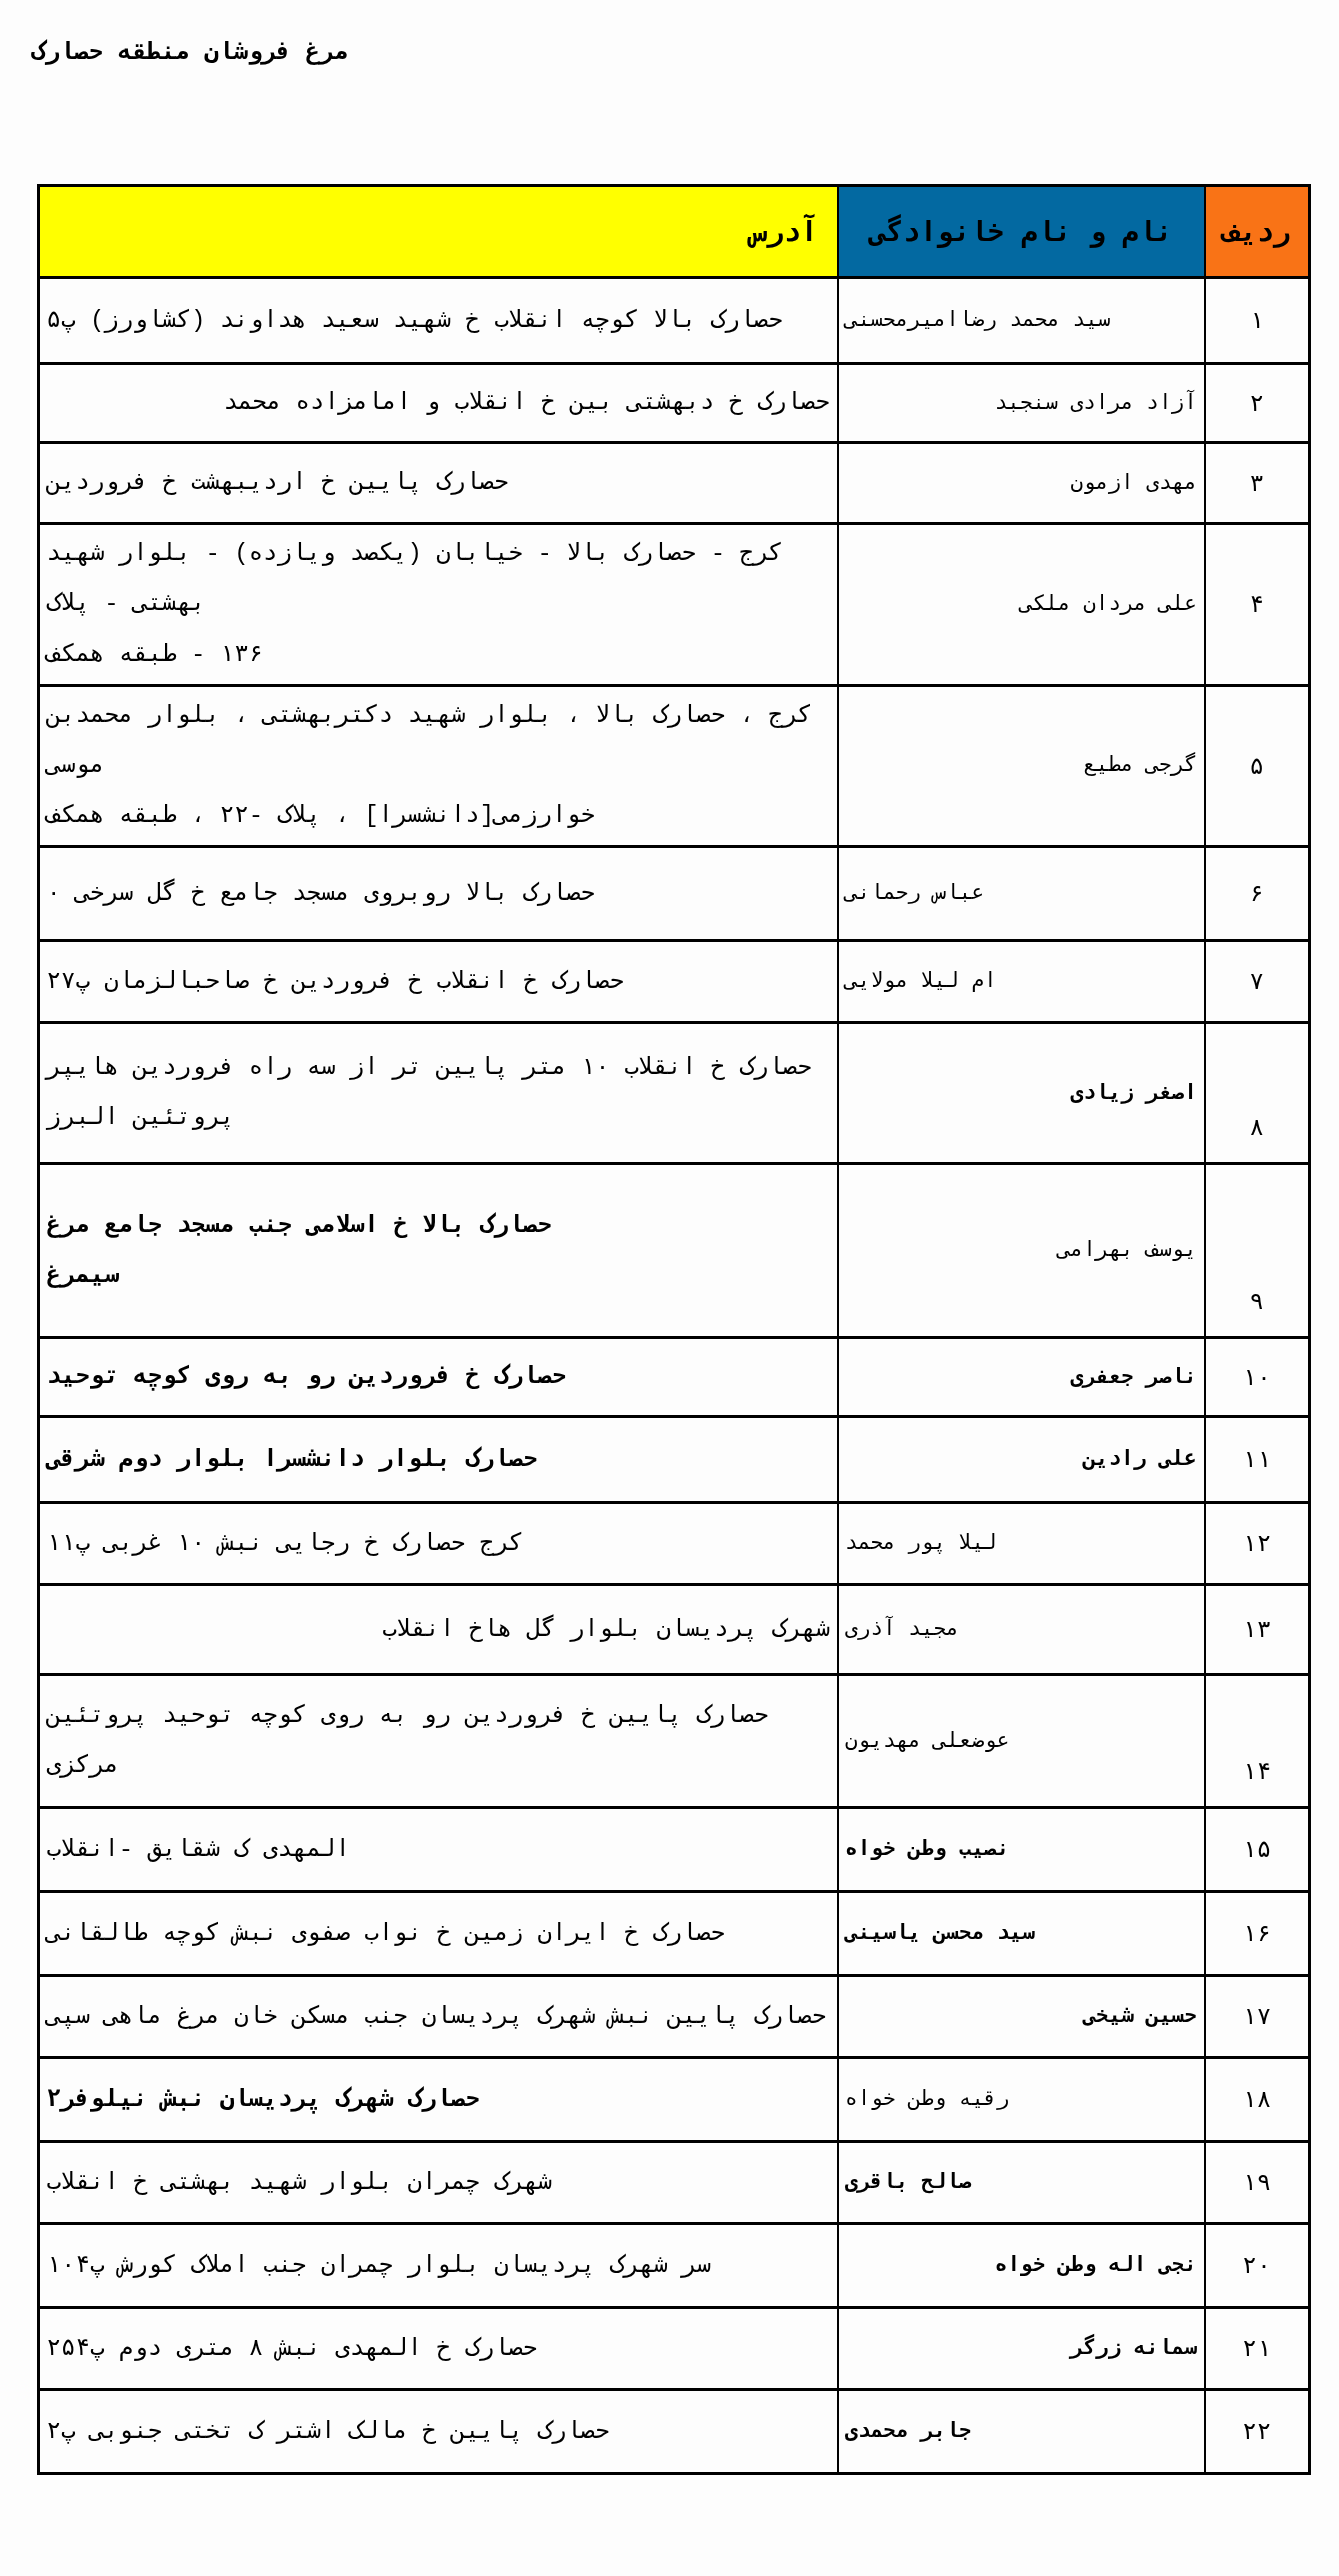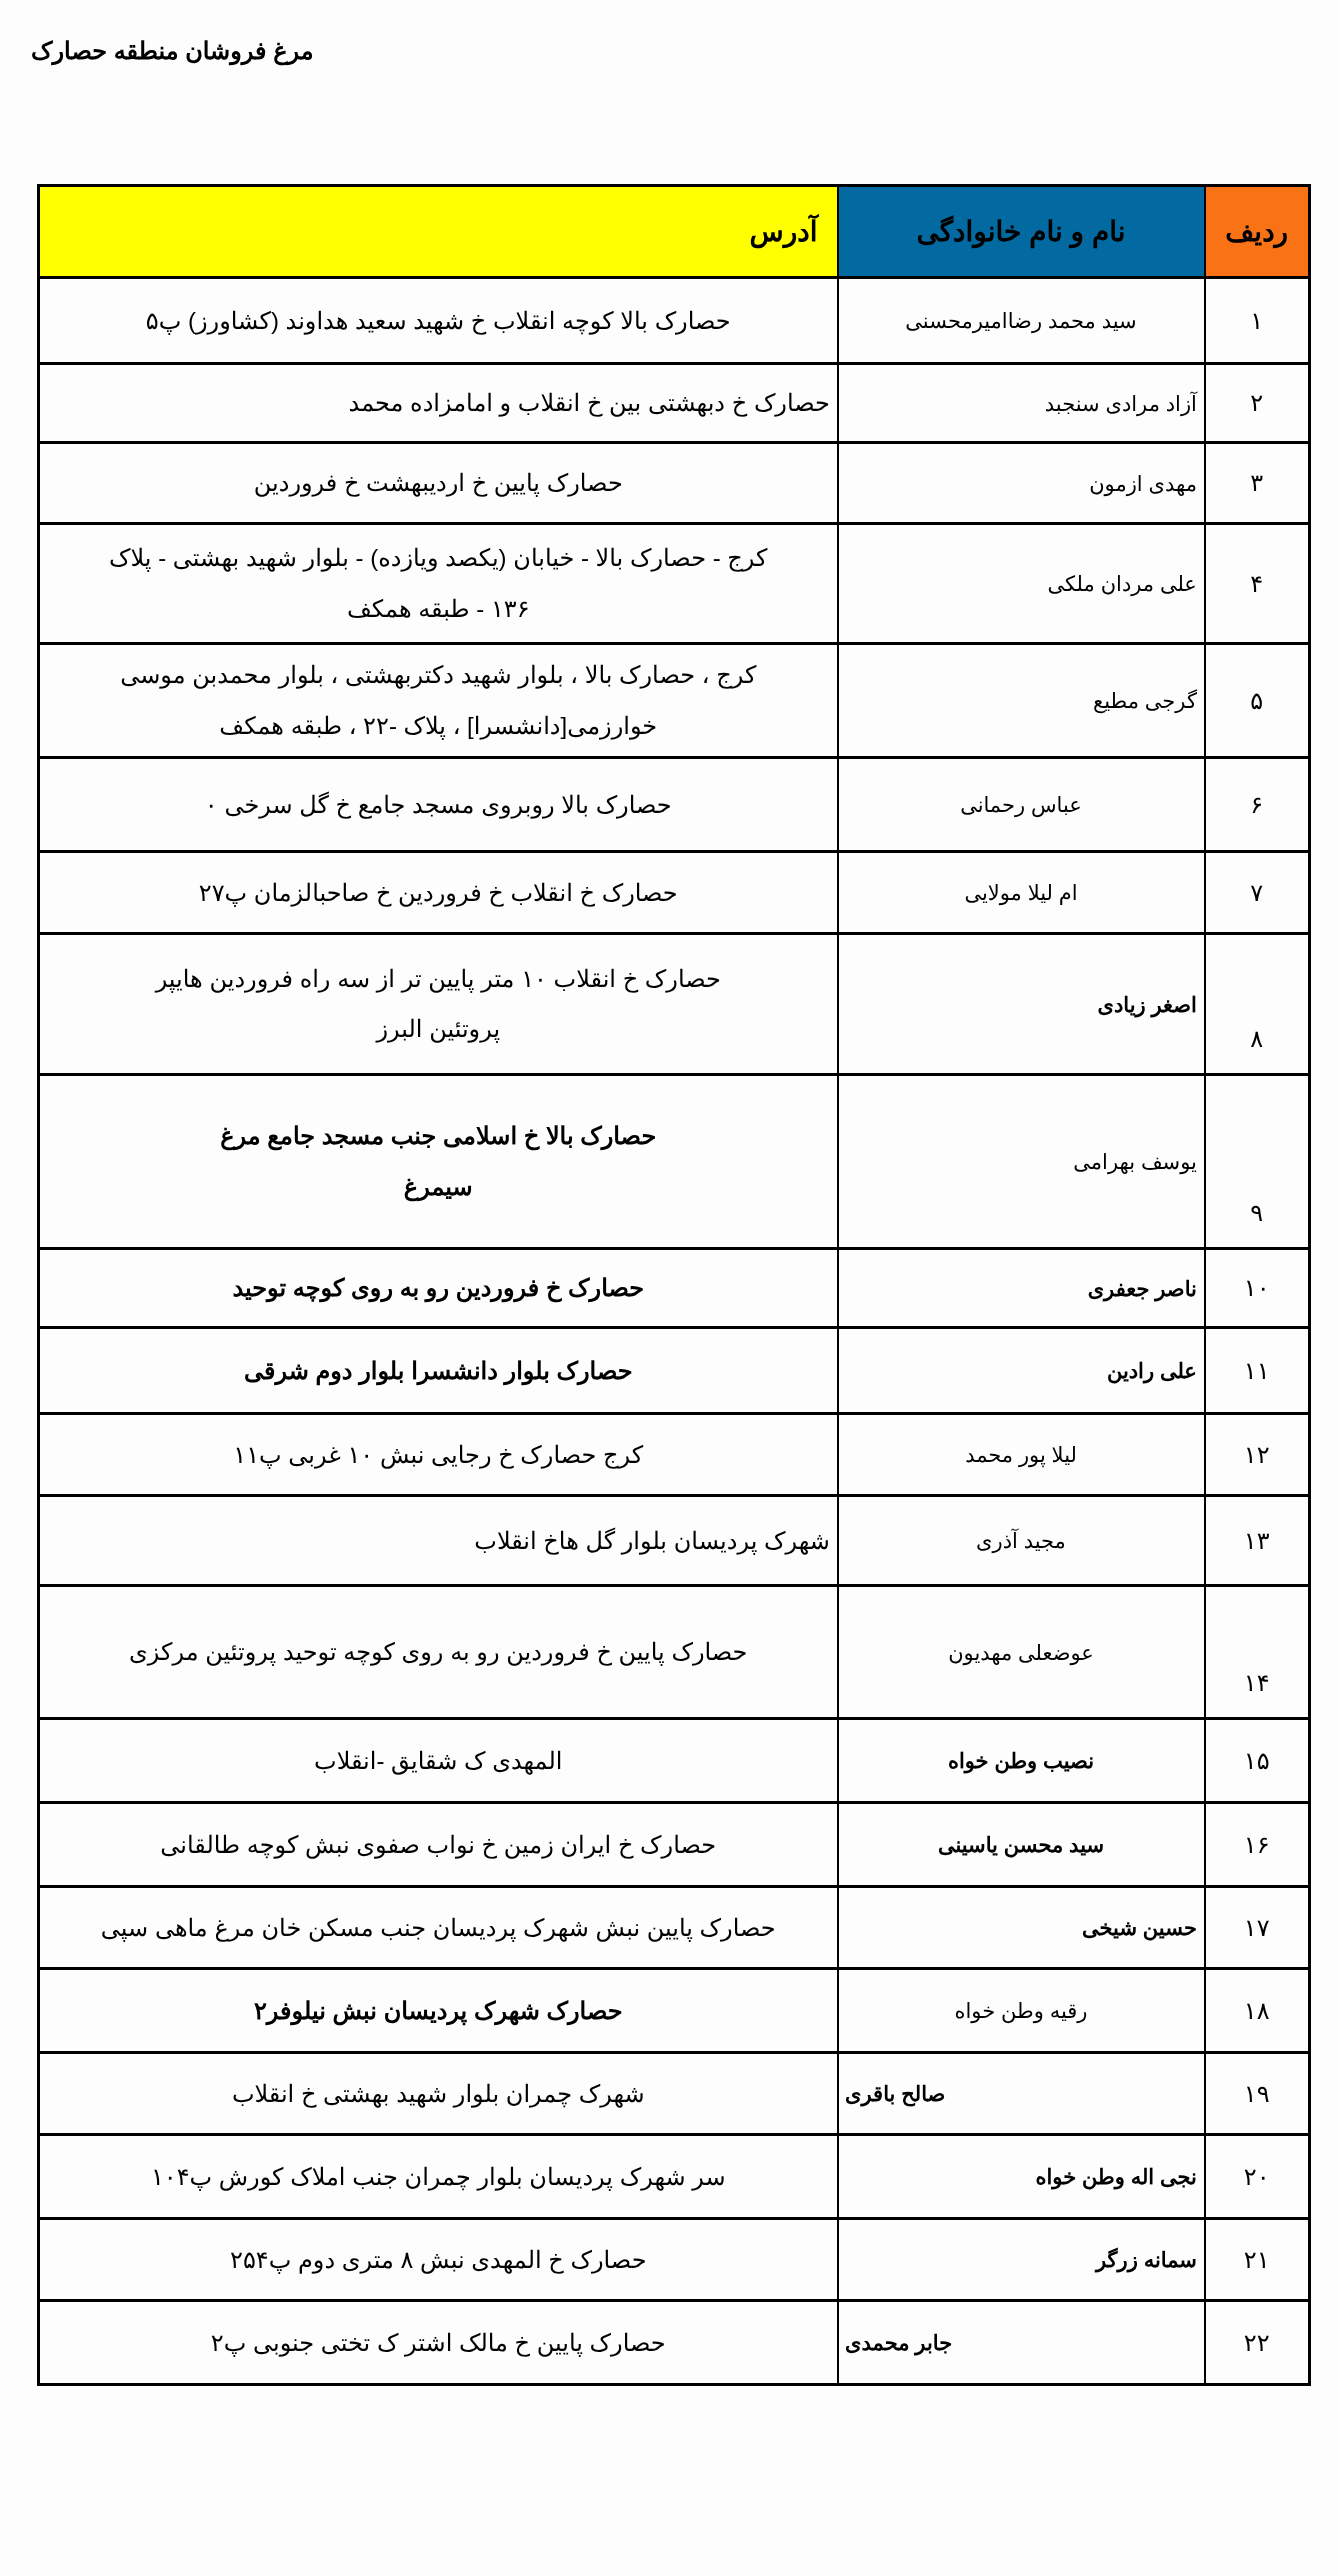--- a/index.html
+++ b/index.html
@@ -1,35 +1,35 @@
 <!DOCTYPE html>
 <html lang="fa" style="font-size:15px"><head>
 <meta charset="utf-8">
 <style>
   html,body{margin:0;padding:0;background:#ffffff;}
   .page{position:relative;width:1339px;height:2576px;background:#fdfdfd;overflow:hidden;
-        font-family:Liberation Sans, sans-serif;color:#000;}
+        font-family:Liberation Mono, monospace;color:#000;}
   .doc-title{position:absolute;left:31px;top:37px;font-size:24px;font-weight:bold;direction:rtl;}
   table.main{position:absolute;top:184px;left:37px;width:1274px;direction:rtl;
              border-collapse:collapse;table-layout:fixed;border:3.7px solid #000;}
   col.c-no{width:105px;} col.c-name{width:367px;} col.c-addr{width:auto;}
   th,td{border:2.3px solid #000;border-top-width:3.7px;border-bottom-width:3.7px;
         padding:3.7px 6.6px;vertical-align:middle;overflow:visible;}
   thead th{font-size:28px;font-weight:bold;height:82px;text-align:center;}
   th.h-addr{text-align:right;padding-right:19px;}
   td.no{font-size:24px;text-align:center;}
   td.v-bot{vertical-align:bottom;padding-bottom:20.6px;}
   td.nm{font-size:21px;line-height:1.6;}
   td.ad{font-size:24px;white-space:pre-line;line-height:2.1;}
   .nm-big{font-size:29px;font-weight:bold;}
   .nm-md{font-size:27px;}
   .ad-big{font-size:29px;font-weight:bold;}
   .ad-md{font-size:28px;}
   .ad-sm{font-size:22.5px;margin-left:16px;}
-  .t-r{text-align:center;} .t-c{text-align:right;margin-left:32px;} .t-l{text-align:left;}
+  .t-r{text-align:left;} .t-c{text-align:right;margin-left:32px;} .t-l{text-align:left;}
   .nowrap{white-space:nowrap;}
 </style>
 </head>
 <body>
 
 <div class="page">
   <div class="doc-title">مرغ فروشان منطقه حصارک</div>
 
   <table class="main">
     <colgroup>

